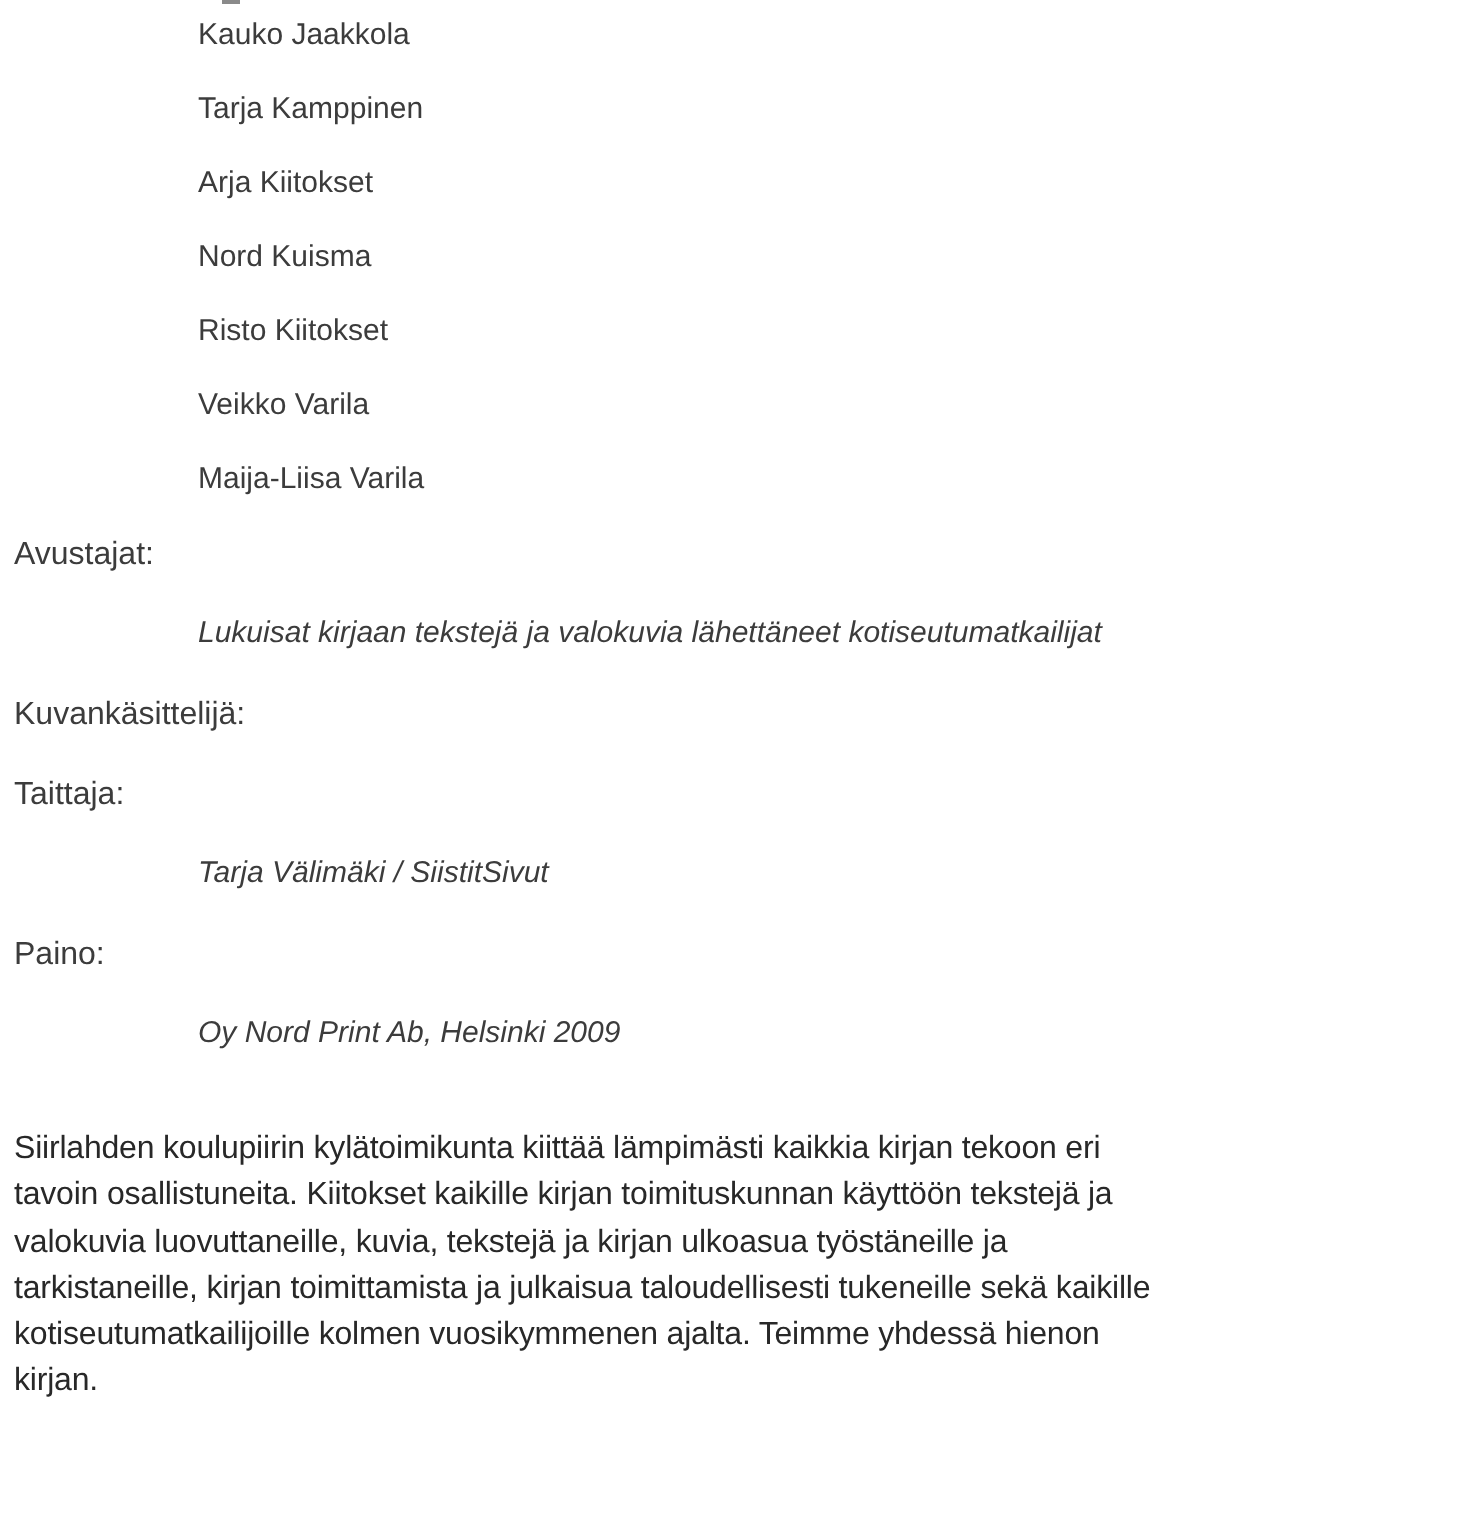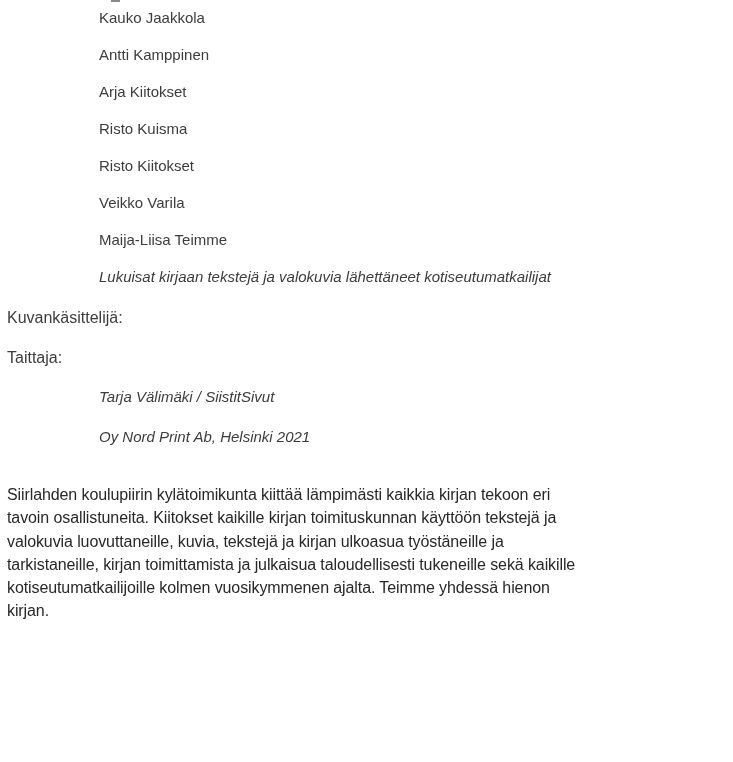--- a/index.html
+++ b/index.html
@@ -65,43 +65,45 @@
 </style>
 </head>
 <body>
 
 <div class="page">
 
   <div class="remnant"></div>
 
   <div>
     <div class="name-line">Kauko Jaakkola</div>
-    <div class="name-line">Antti Kamppinen</div>
+    <div class="name-line">Tarja Kamppinen</div>
     <div class="name-line">Arja Kiitokset</div>
-    <div class="name-line">Risto Kuisma</div>
+    <div class="name-line">Nord Kuisma</div>
     <div class="name-line">Risto Kiitokset</div>
     <div class="name-line">Veikko Varila</div>
-    <div class="name-line">Maija-Liisa Teimme</div>
+    <div class="name-line">Maija-Liisa Varila</div>
   </div>
 
   <div>
+    <div class="section-heading">Avustajat:</div>
     <div class="section-content">Lukuisat kirjaan tekstejä ja valokuvia lähettäneet kotiseutumatkailijat</div>
   </div>
 
   <div>
     <div class="section-heading">Kuvankäsittelijä:</div>
   </div>
 
   <div>
     <div class="section-heading">Taittaja:</div>
     <div class="section-content">Tarja Välimäki / SiistitSivut</div>
   </div>
 
   <div>
-    <div class="section-content">Oy Nord Print Ab, Helsinki 2021</div>
+    <div class="section-heading">Paino:</div>
+    <div class="section-content">Oy Nord Print Ab, Helsinki 2009</div>
   </div>
 
   <p class="closing-paragraph">Siirlahden koulupiirin kylätoimikunta kiittää lämpimästi kaikkia kirjan tekoon eri
 tavoin osallistuneita. Kiitokset kaikille kirjan toimituskunnan käyttöön tekstejä ja
 valokuvia luovuttaneille, kuvia, tekstejä ja kirjan ulkoasua työstäneille ja
 tarkistaneille, kirjan toimittamista ja julkaisua taloudellisesti tukeneille sekä kaikille
 kotiseutumatkailijoille kolmen vuosikymmenen ajalta. Teimme yhdessä hienon
 kirjan.</p>
 
 </div>

